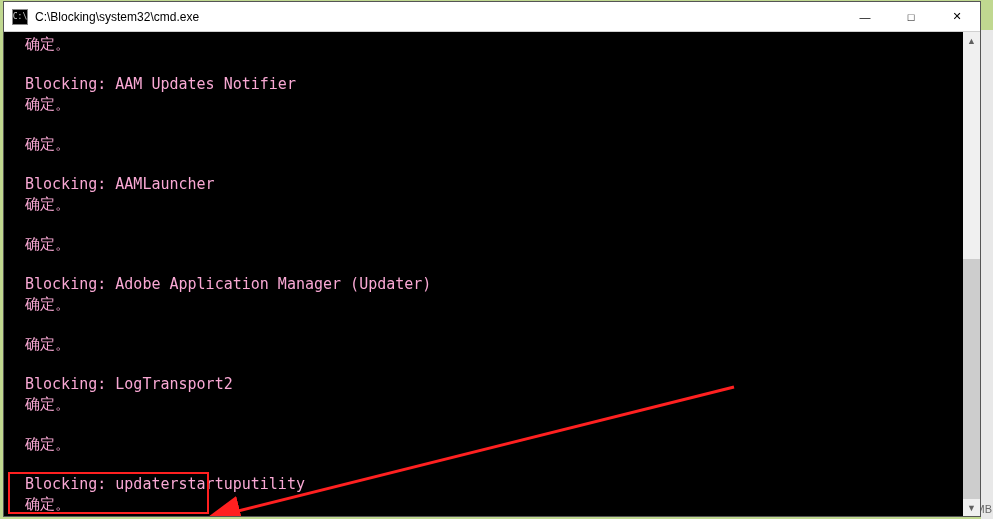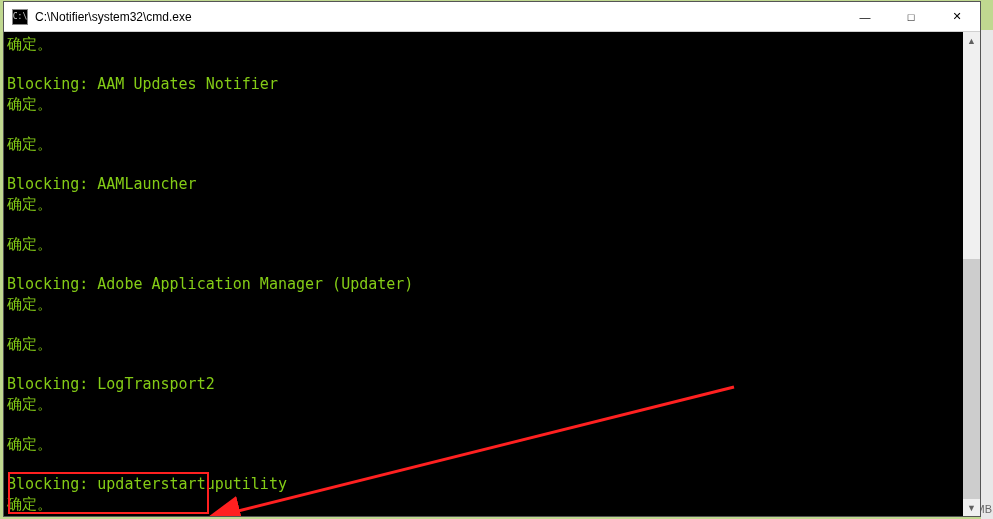--- a/index.html
+++ b/index.html
@@ -67,25 +67,25 @@
     .content-wrap {
       flex: 1;
       display: flex;
       background: #000000;
       position: relative;
       overflow: hidden;
     }
     .terminal {
       flex: 1;
       background: #000000;
-      color: #84cc16;
+      color: #f9a8d4;
       font-family: "NSimSun", "SimSun", "Consolas", monospace;
       font-size: 15px;
       line-height: 20px;
-      padding: 2px 3px;
+      padding: 2px 21px;
       white-space: pre;
       overflow: hidden;
     }
     .terminal-line { min-height: 20px; }
     .scrollbar {
       width: 17px;
       background: #f0f0f0;
       display: flex;
       flex-direction: column;
       flex-shrink: 0;
@@ -146,21 +146,21 @@
   </style>
 </head>
 <body>
 
 <div class="right-edge"></div>
 <div class="edge-label">选中 1 个项目  1.22 MB</div>
 
 <div class="window">
   <div class="titlebar">
     <div class="title-icon">C:\</div>
-    <div class="title-text">C:\Notifier\system32\cmd.exe</div>
+    <div class="title-text">C:\Blocking\system32\cmd.exe</div>
     <div class="win-controls">
       <div class="win-btn">—</div>
       <div class="win-btn">□</div>
       <div class="win-btn close">✕</div>
     </div>
   </div>
   <div class="content-wrap">
     <div class="terminal" id="terminal"><div class="terminal-line">确定。</div><div class="terminal-line"></div><div class="terminal-line">Blocking: AAM Updates Notifier</div><div class="terminal-line">确定。</div><div class="terminal-line"></div><div class="terminal-line">确定。</div><div class="terminal-line"></div><div class="terminal-line">Blocking: AAMLauncher</div><div class="terminal-line">确定。</div><div class="terminal-line"></div><div class="terminal-line">确定。</div><div class="terminal-line"></div><div class="terminal-line">Blocking: Adobe Application Manager (Updater)</div><div class="terminal-line">确定。</div><div class="terminal-line"></div><div class="terminal-line">确定。</div><div class="terminal-line"></div><div class="terminal-line">Blocking: LogTransport2</div><div class="terminal-line">确定。</div><div class="terminal-line"></div><div class="terminal-line">确定。</div><div class="terminal-line"></div><div class="terminal-line">Blocking: updaterstartuputility</div><div class="terminal-line">确定。</div><div class="terminal-line"></div></div>
     <div class="scrollbar">
       <div class="scroll-arrow">▲</div>

